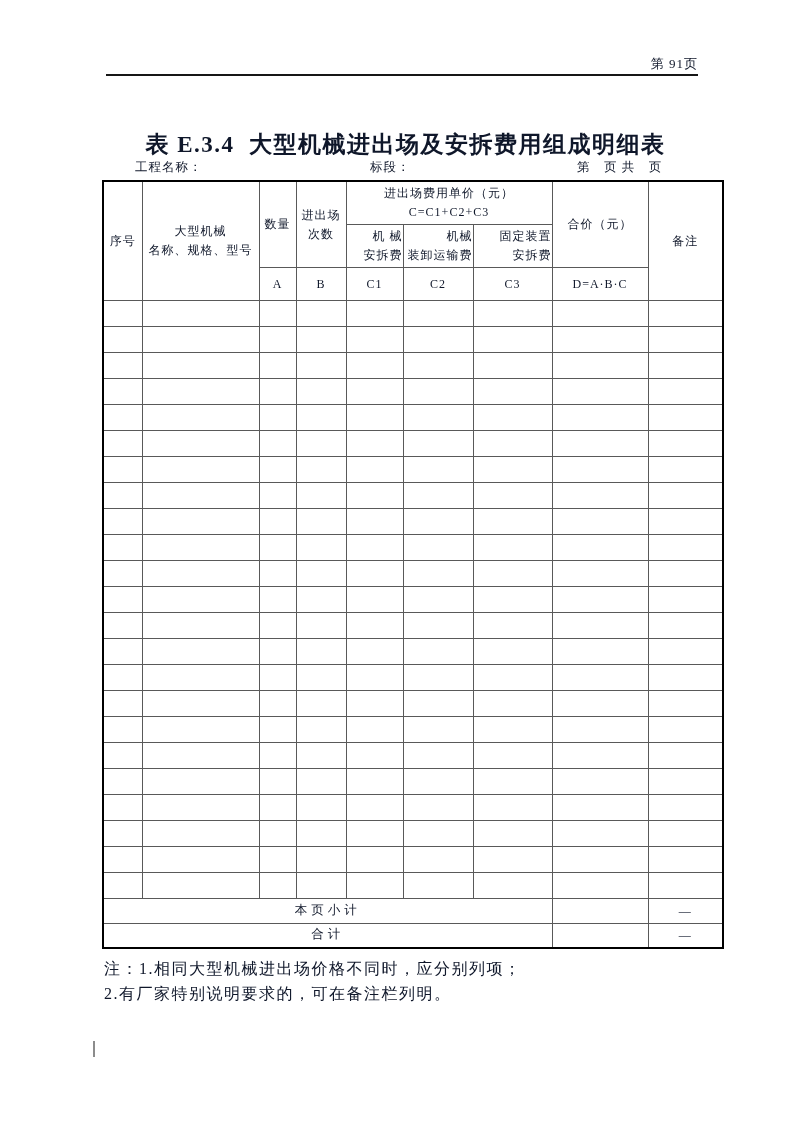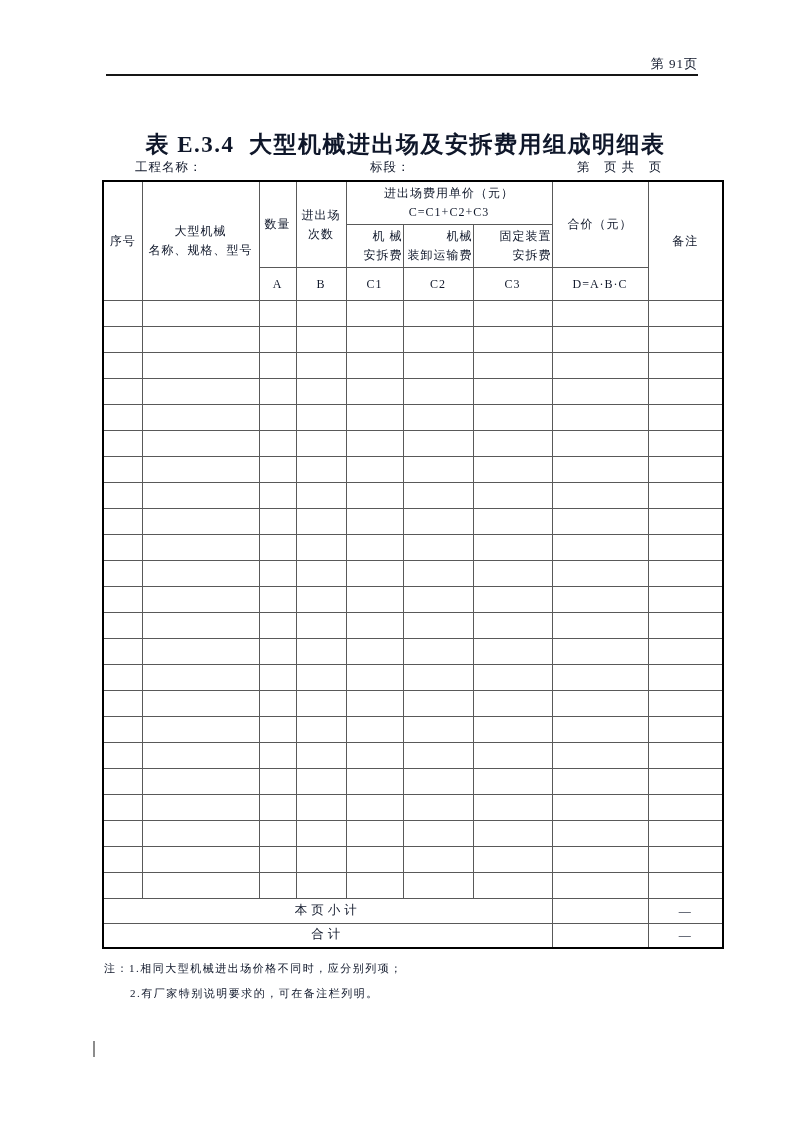--- a/index.html
+++ b/index.html
@@ -49,23 +49,23 @@
   .form-table .hrow3 td{height:32px;}
   .form-table tbody td{height:25px;}
   .form-table .cell-line{display:block;}
   .form-table .sym{letter-spacing:1px;white-space:pre;}
   .form-table .frow-subtotal td{height:24px;}
   .form-table .frow-total td{height:23px;}
   .form-table .foot-label{font-size:12.5px;letter-spacing:4px;font-family:Liberation Mono, monospace;}
 
   .notes{
     position:absolute;left:104px;top:956px;
-    font-size:11px;letter-spacing:1.5px;line-height:25px;
-  }
-  .note-line2{margin-left:26px;}
+    font-size:16px;letter-spacing:1.5px;line-height:25px;
+  }
+  .note-line2{}
   .stray-mark{
     position:absolute;left:93px;top:1041px;width:2px;height:16px;
     background:#8c8c8c;
   }
 </style>
 </head>
 <body>
 
 <div class="page">
 

